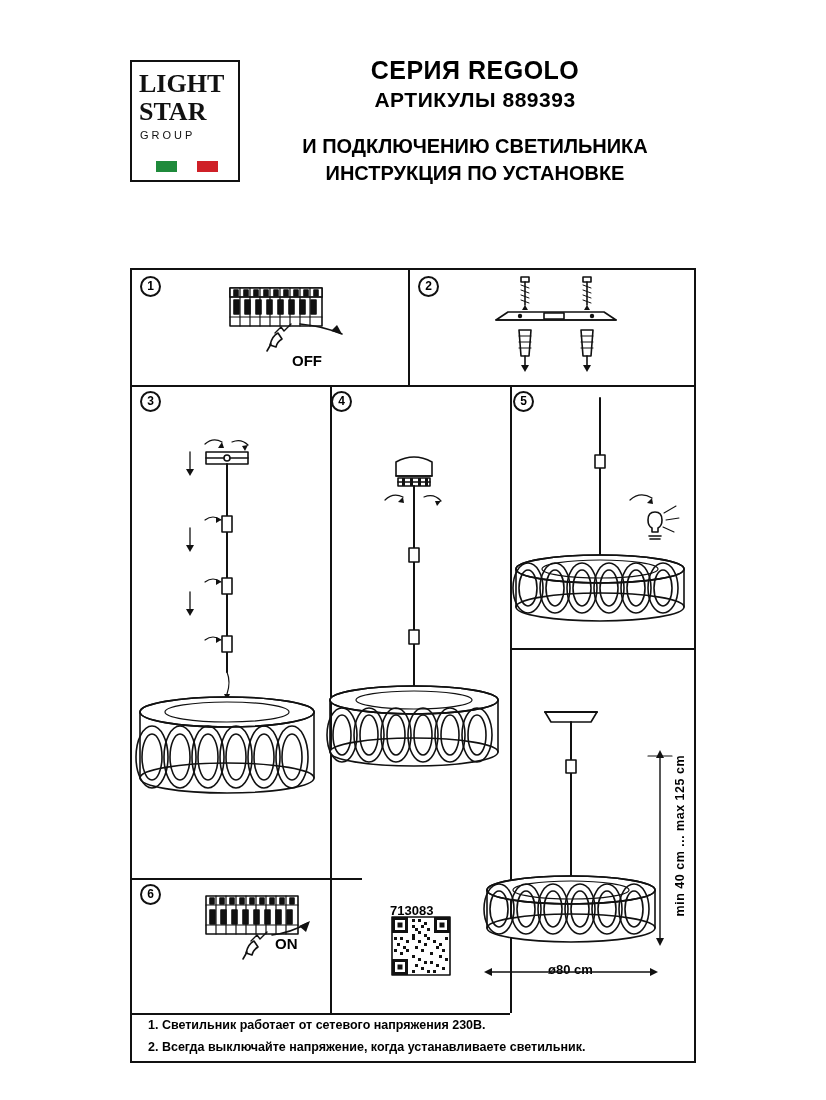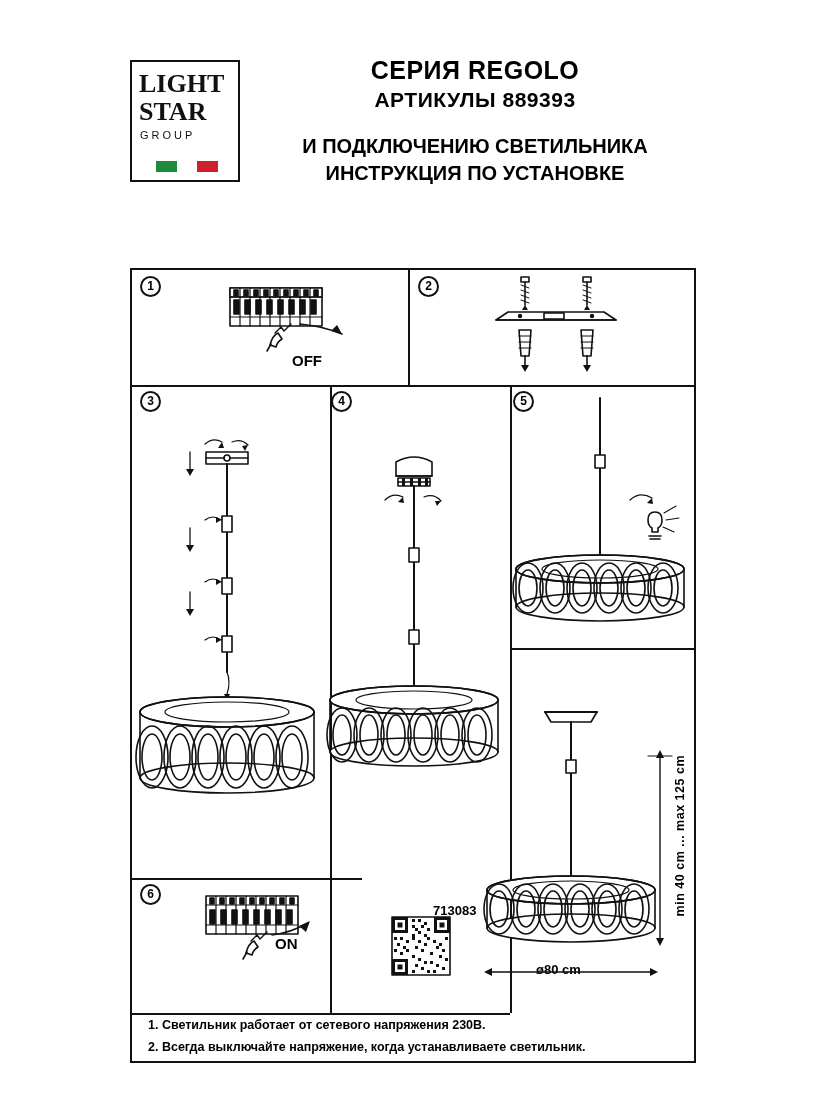--- a/index.html
+++ b/index.html
@@ -220,23 +220,23 @@
   <div class="step-badge" style="left:140px; top:276px;">1</div>
   <div class="step-badge" style="left:418px; top:276px;">2</div>
   <div class="step-badge" style="left:140px; top:391px;">3</div>
   <div class="step-badge" style="left:331px; top:391px;">4</div>
   <div class="step-badge" style="left:513px; top:391px;">5</div>
   <div class="step-badge" style="left:140px; top:884px;">6</div>
 
   <div class="cell-label" style="left:292px; top:352px;">OFF</div>
   <div class="cell-label" style="left:275px; top:935px;">ON</div>
 
-  <div class="code-text" style="left:390px; top:903px;margin-left:43px;">713083</div>
-
-  <div class="dim-text" style="left:536px; top:962px;">ø80 cm</div>
+  <div class="code-text" style="left:390px; top:903px;">713083</div>
+
+  <div class="dim-text" style="left:548px; top:962px;">ø80 cm</div>
   <div class="vert-dim" style="left:673px; top:755px;">min 40 cm ... max 125 cm</div>
 
   <div class="footer-text">
     <div>1. Светильник работает от сетевого напряжения 230В.</div>
     <div>2. Всегда выключайте напряжение, когда устанавливаете светильник.</div>
   </div>
 
   <svg class="ov" width="826" height="1100" viewBox="0 0 826 1100">
     <g fill="none" stroke="#111" stroke-width="1.6" stroke-linecap="round" stroke-linejoin="round">
 

